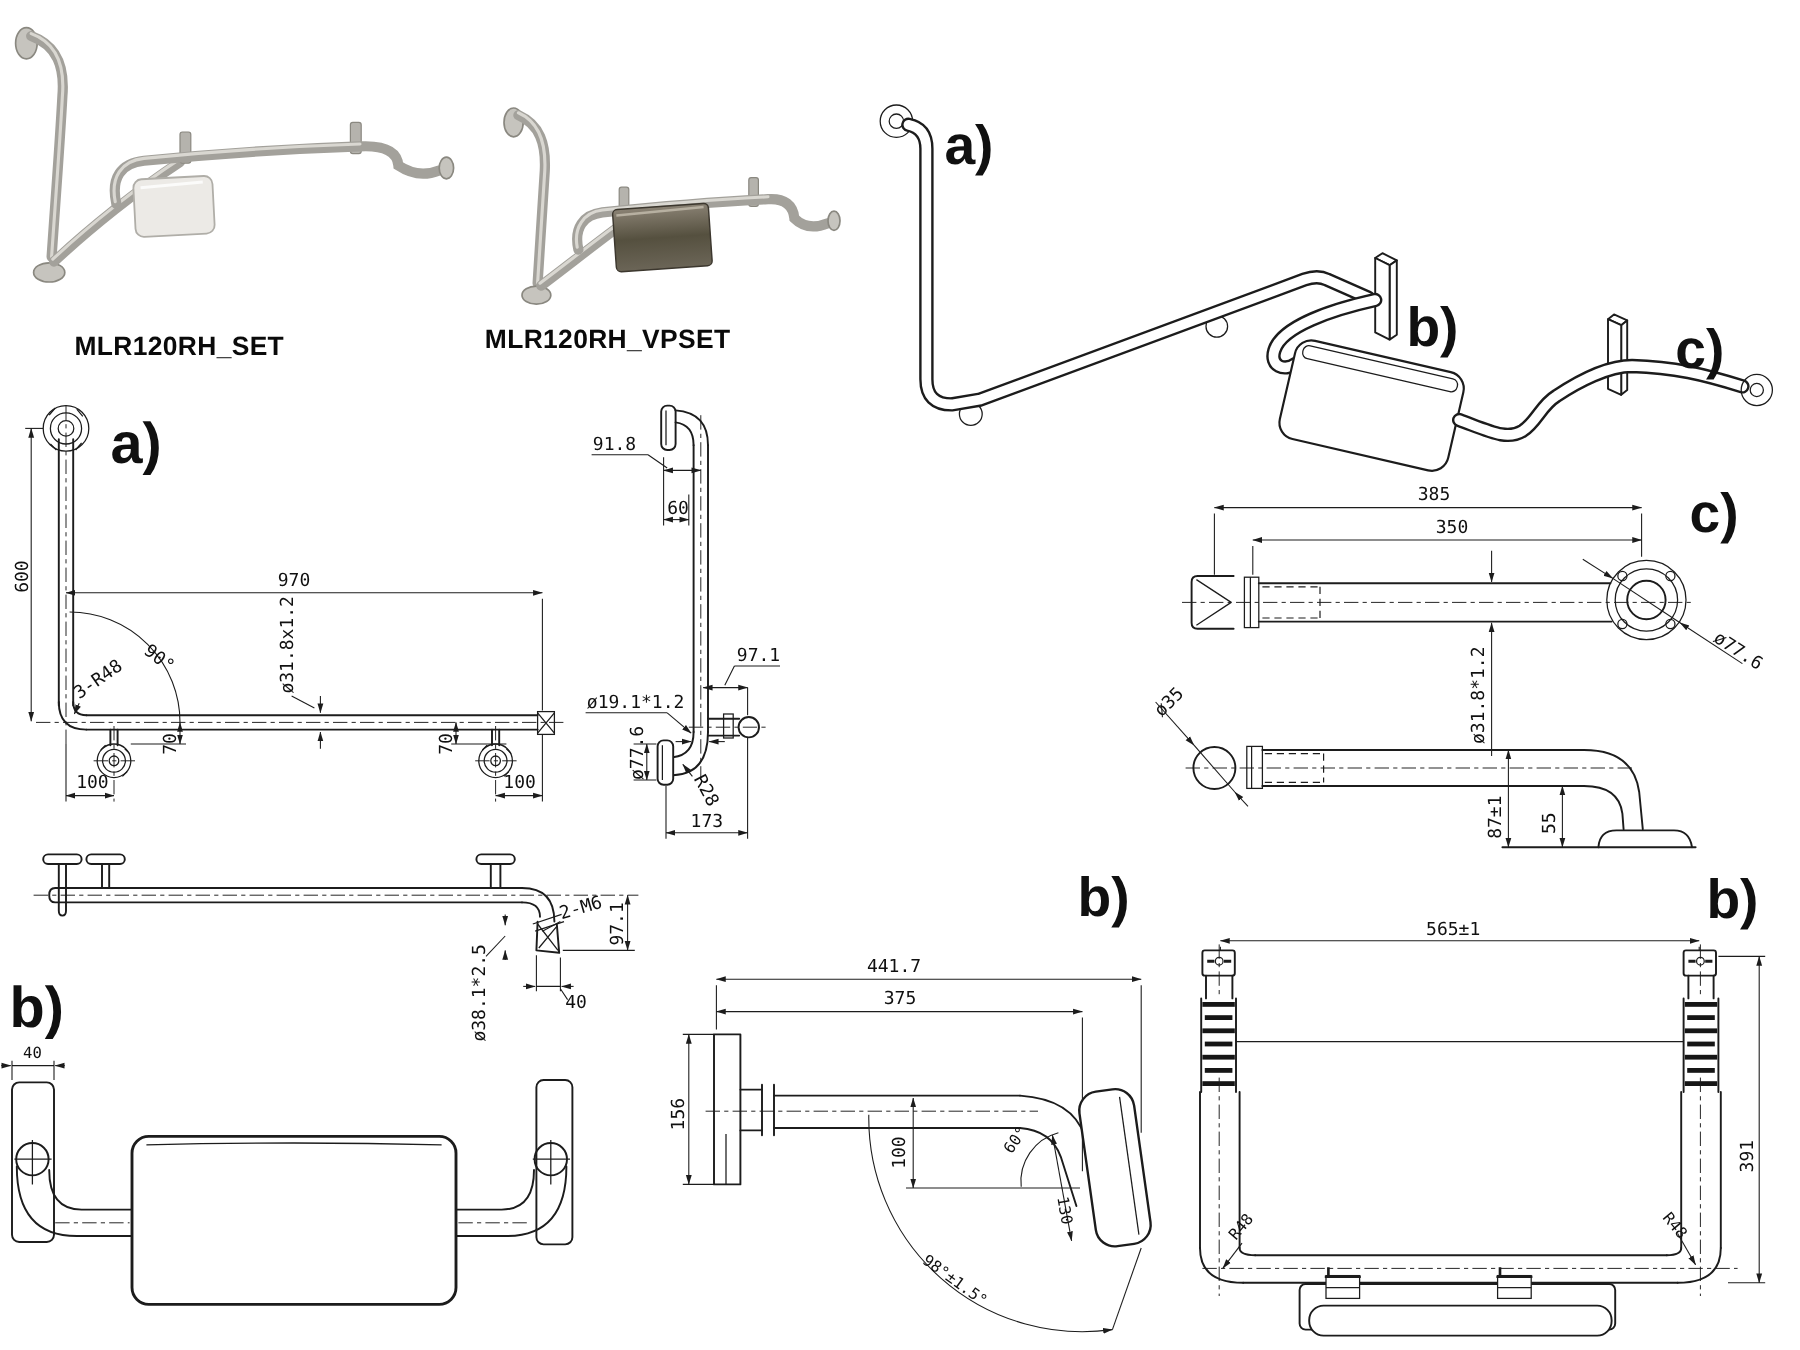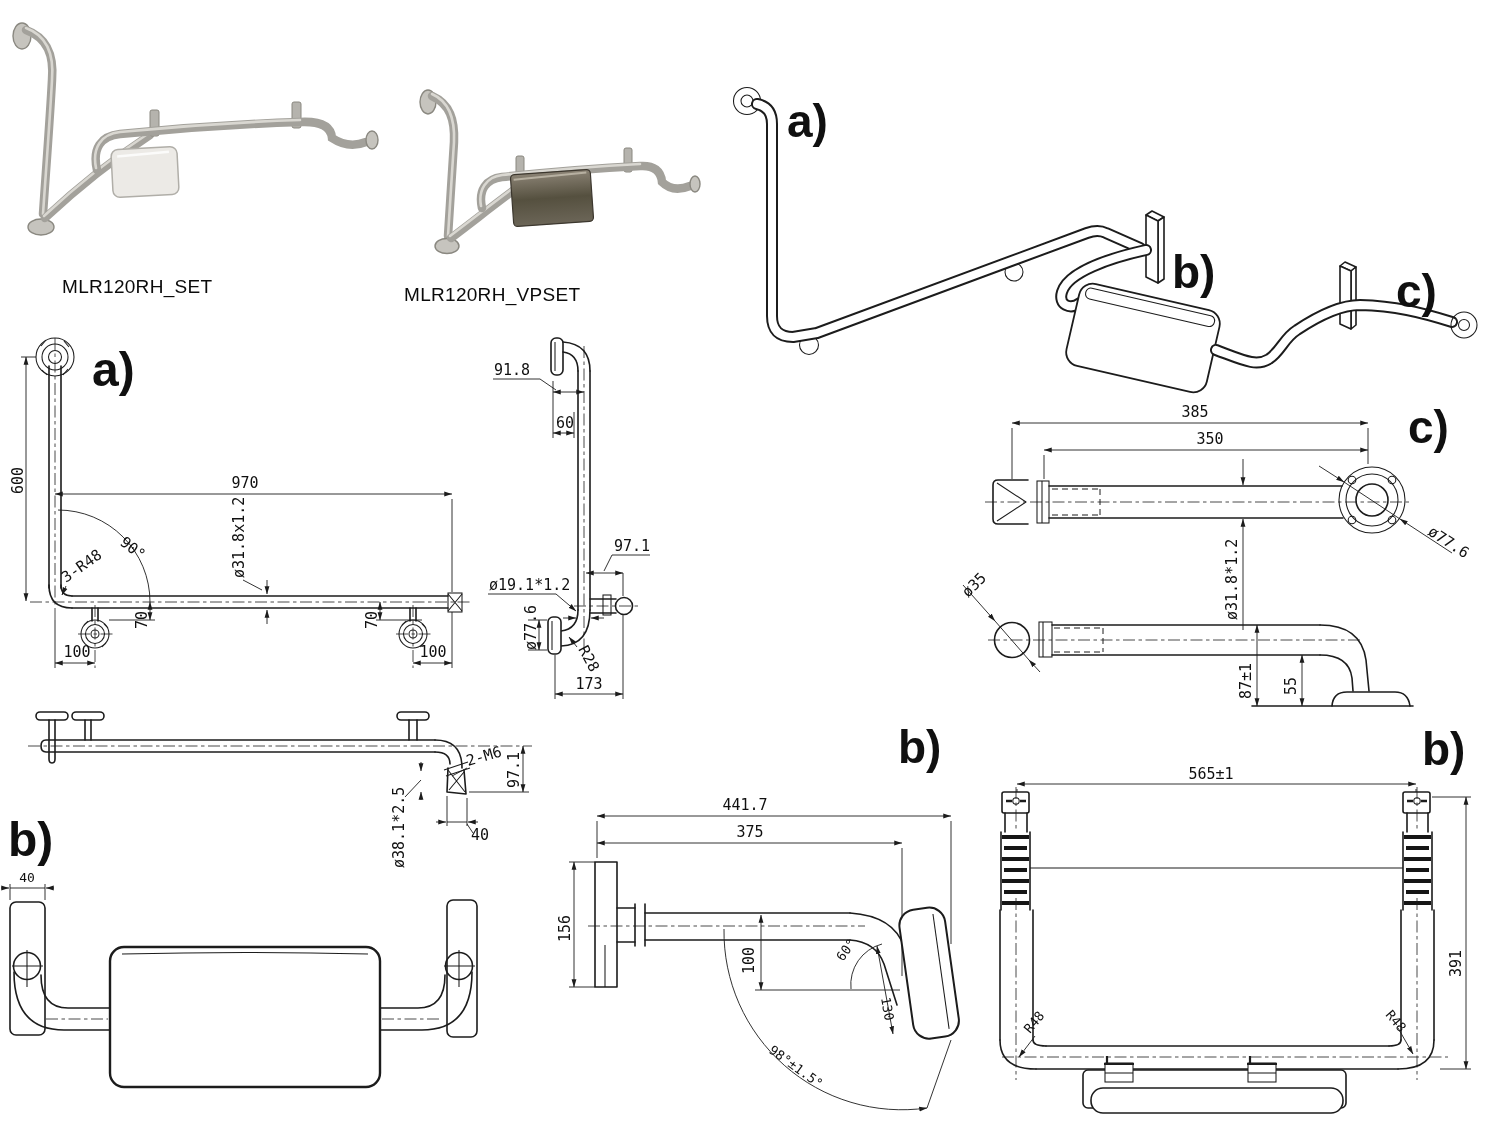--- a/index.html
+++ b/index.html
@@ -15,21 +15,21 @@
   svg .wf{fill:#fff}
   svg .band{fill:#161616;stroke:none}
   svg text{fill:#101010}
   .dim{font-family:"DejaVu Sans Mono",monospace;font-size:15px}
   .dimS{font-family:"DejaVu Sans Mono",monospace;font-size:13px}
   .lbl{font-family:"Liberation Sans",sans-serif;font-weight:bold;font-size:46px}
   .ptb{stroke:#a3a19b;stroke-width:8.5;fill:none;stroke-linecap:round}
   .pth{stroke:#d9d7d1;stroke-width:2.6;fill:none;stroke-linecap:round}
   .pfl{fill:#c6c4be;stroke:#8a8880;stroke-width:1.4}
   .pbr{fill:#b5b3ad;stroke:#8a8880;stroke-width:1}
-  .plabel{position:absolute;font-weight:normal;font-size:19px;color:#0a0a0a;letter-spacing:.3px;white-space:nowrap}
+  .plabel{position:absolute;font-weight:bold;font-size:22px;color:#0a0a0a;letter-spacing:.3px;white-space:nowrap}
 </style>
 </head>
 <body>
 
 <div class="stage">
 
   <svg width="0" height="0">
     <defs>
       <marker id="ar" viewBox="0 0 10 10" refX="9.6" refY="5" markerWidth="9" markerHeight="9" orient="auto-start-reverse">
         <path d="M0,2 L10,5 L0,8 Z" fill="#1c1c1c"></path>
@@ -74,21 +74,21 @@
               <stop offset="0.5" stop-color="#55503f"></stop>
               <stop offset="1" stop-color="#6b6557"></stop>
           </linearGradient>
         </defs>
         <rect x="512" y="172" width="80" height="52" rx="4" fill="url(#padGrad)" stroke="#3c372e" stroke-width="1.2"></rect>
         <path d="M515,177 L588,175" stroke="#b7b0a1" stroke-width="2" fill="none"></path>
       </g>
     </g>
   </svg>
   <div class="plabel" style="left:62px;top:276px">MLR120RH_SET</div>
-  <div class="plabel" style="left:404px;top:284px">MLR120RH_VPSET</div>
+  <div class="plabel" style="left:404px;top:270px">MLR120RH_VPSET</div>
 
   <svg style="left:725px;top:60px" width="775" height="345" viewBox="725 60 775 345">
     <circle class="t" cx="747" cy="101" r="13.5" stroke-width="1.9"></circle>
     <circle class="t" cx="747" cy="101" r="6"></circle>
     <circle class="t" cx="809" cy="345" r="9.5"></circle>
     <circle class="t" cx="1014" cy="272" r="9"></circle>
     <path class="t" d="M1014,263 L1021,254"></path>
     <g>
       <path class="o wf" d="M1146,215 L1152,211 L1164,217 L1158,221 Z"></path>
       <path class="o wf" d="M1158,221 L1164,217 L1164,279 L1158,283 Z"></path>

